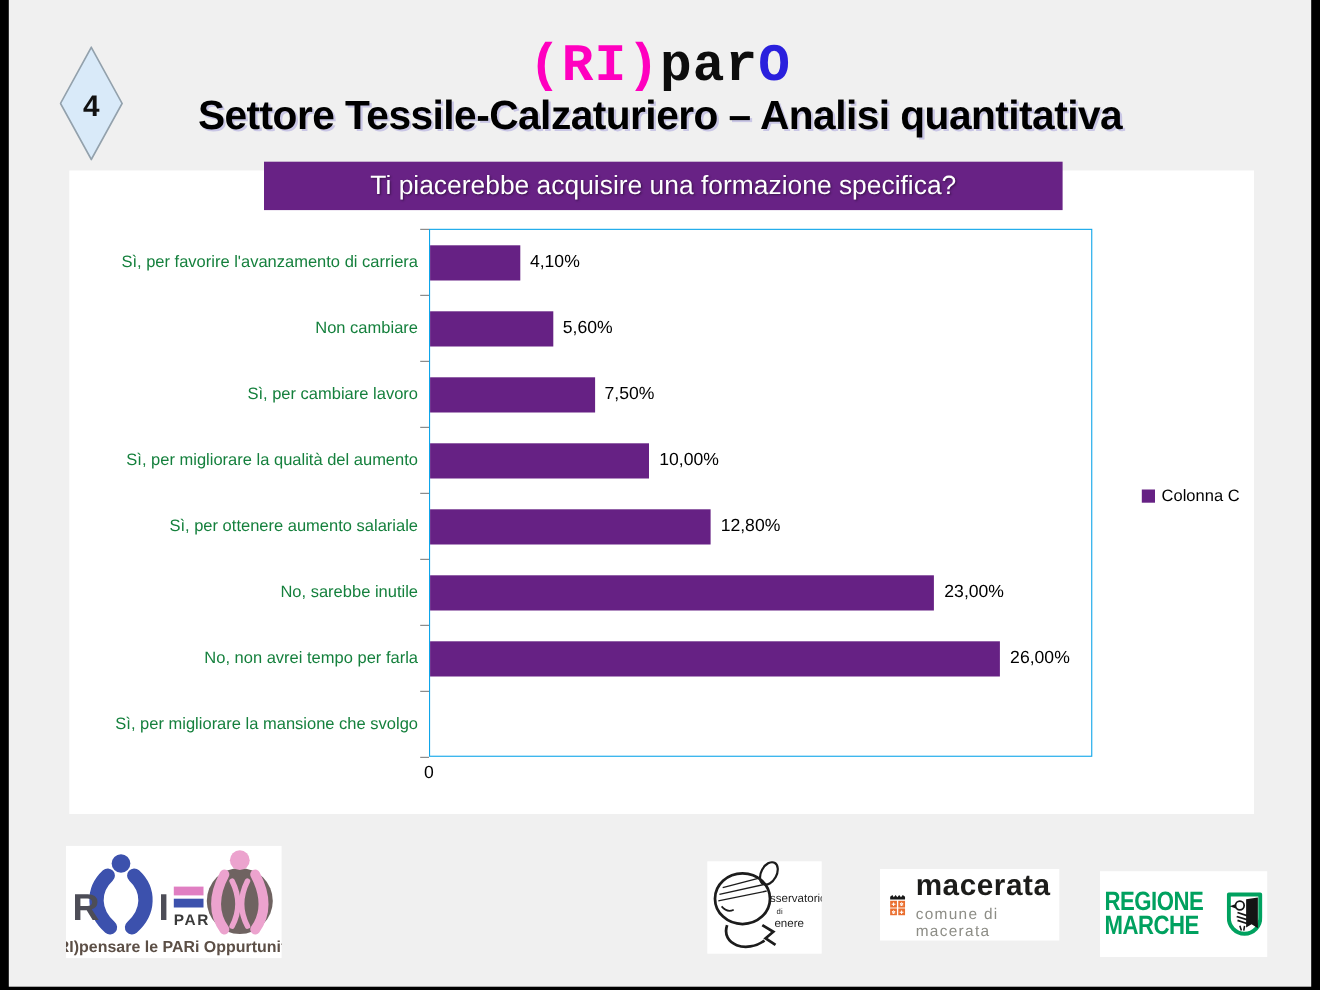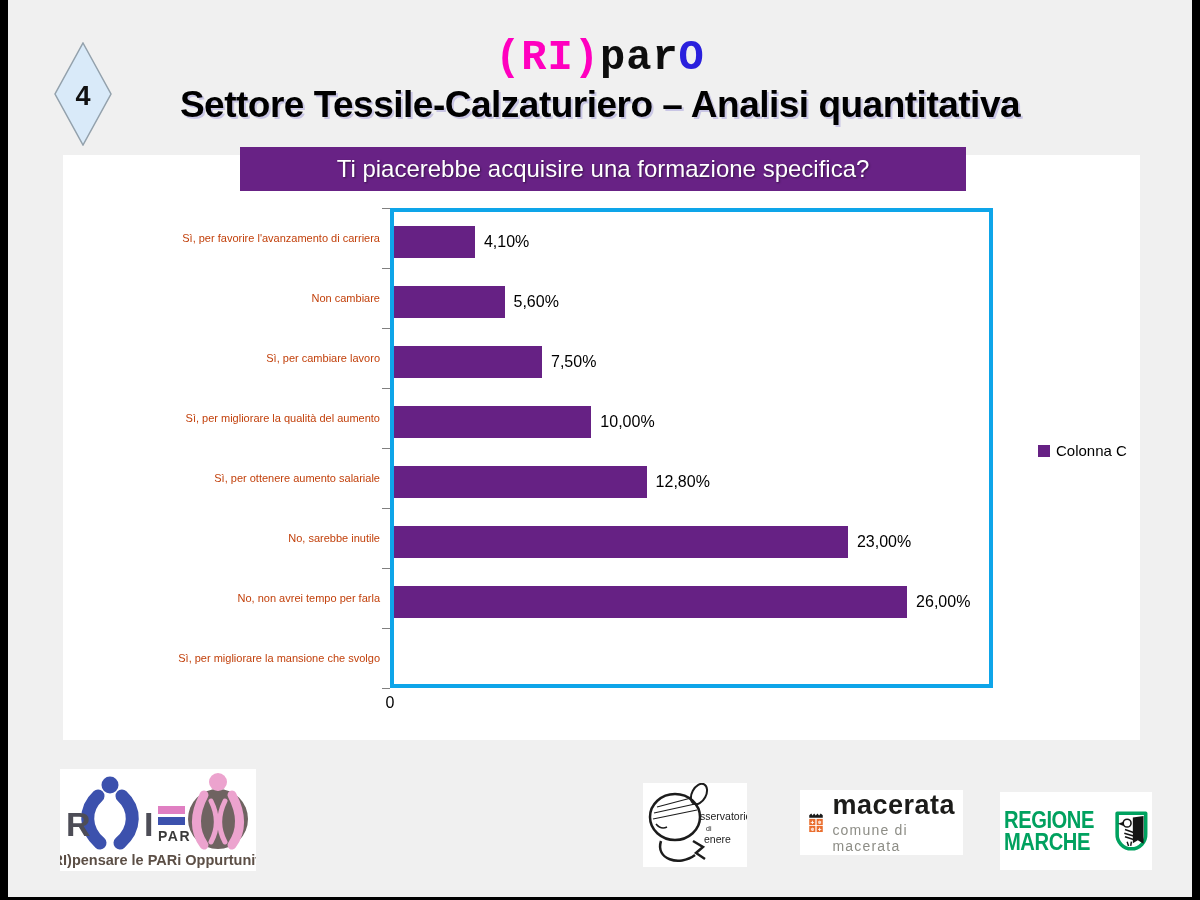--- a/index.html
+++ b/index.html
@@ -6,44 +6,44 @@
   html,body { width:1200px; height:900px; }
   body { background:#000; position:relative; font-family:"Liberation Sans", sans-serif; overflow:hidden; }
   .slide { position:absolute; left:8px; right:8px; top:0; bottom:3px; background:#f0f0f0; }
 
   
   .diamond-wrap { position:absolute; left:46px; top:42px; width:58px; height:104px; }
   .diamond-wrap svg { position:absolute; inset:0; }
   .diamond-num { position:absolute; inset:0; display:flex; align-items:center; justify-content:center;
                  font-size:27px; font-weight:bold; color:#111; padding-top:4px; }
   .wordmark { position:absolute; left:0; right:0; top:34px; text-align:center;
-              font-family:"Liberation Mono","DejaVu Sans Mono",monospace; font-weight:bold; font-size:42px; letter-spacing:1px; }
+              font-family:"Liberation Mono","DejaVu Sans Mono",monospace; font-weight:bold; font-size:48px; letter-spacing:1px; }
   .wm-pink { color:#ff00bf; }
   .wm-black { color:#0d0d0d; }
   .wm-blue { color:#2a20dd; }
   .slide-title { position:absolute; left:0; right:0; top:84px; text-align:center;
                  font-size:37px; font-weight:bold; color:#2b1ab0;
                  text-shadow:2px 2px 0 rgba(130,120,210,0.35); letter-spacing:-0.5px; }
 
   
   .chart-card { position:absolute; left:55px; top:155px; width:1077px; height:585px; background:#ffffff; }
   .banner { position:absolute; left:232px; top:147px; width:726px; height:44px; z-index:3;
             color:#fff; font-size:24px; font-weight:normal; text-align:center; line-height:44px;
             text-shadow:1px 1px 2px rgba(0,0,0,0.45); background:#682285; }
 
   
   .plot-area { position:absolute; left:382px; top:208px; width:603px; height:480px;
-               background:#fff; border:4px solid #0ea5e9; z-index:2;text-align:right; }
+               background:#fff; border:1px solid #0ea5e9; z-index:2;text-align:right; }
   .bar-row { position:relative; height:60px; }
   .bar { position:absolute; left:0; top:14px; height:32px; background:#662184; }
   .bar-value { position:absolute; top:14px; height:32px; display:flex; align-items:center;
                font-size:16px; color:#000; white-space:nowrap; }
   .cat-labels { position:absolute; left:40px; top:208px; width:332px; height:480px; z-index:2; }
   .cat-label { height:60px; display:flex; align-items:center; justify-content:flex-end;
-               font-size:11px; color:#c2410c; white-space:nowrap; }
+               font-size:15px; color:#15803d; white-space:nowrap; }
   .ticks { position:absolute; left:374px; top:208px; width:8px; height:482px; z-index:2; }
   .tick { position:absolute; left:0; width:8px; height:1px; background:#808080; }
   .x-origin { position:absolute; left:370px; top:694px; width:24px; text-align:center;
               font-size:16px; color:#000; z-index:2; }
   .legend { position:absolute; left:1030px; top:442px; display:flex; align-items:center; gap:6px; z-index:2; }
   .legend-swatch { width:12px; height:12px; background:#662184; }
   .legend-label { font-size:15px; color:#000; }
 
   
   .logo-card { position:absolute; background:#fff; }

